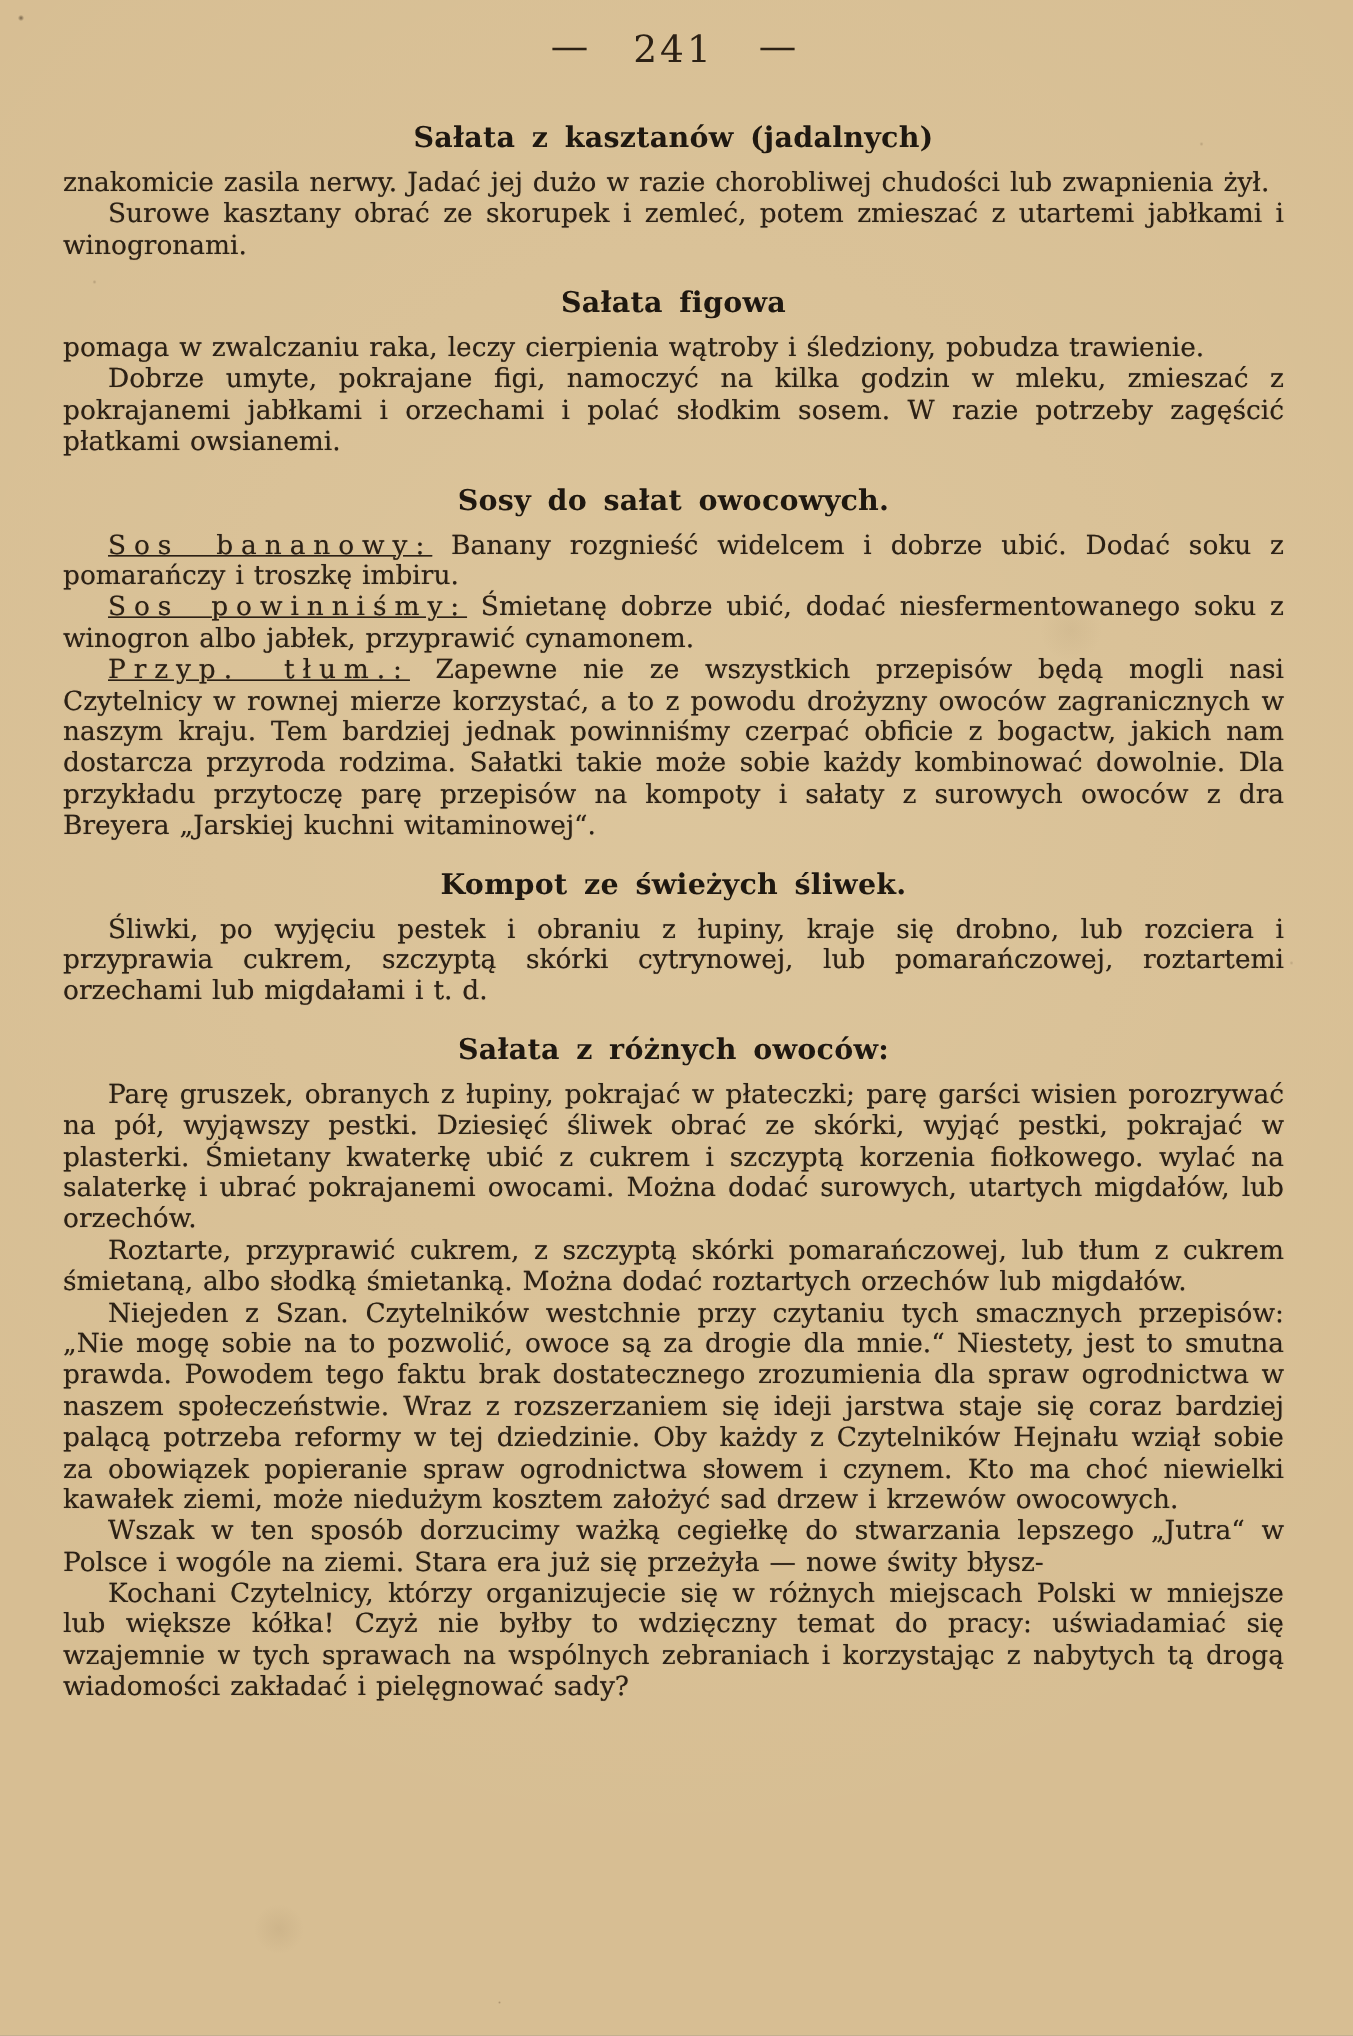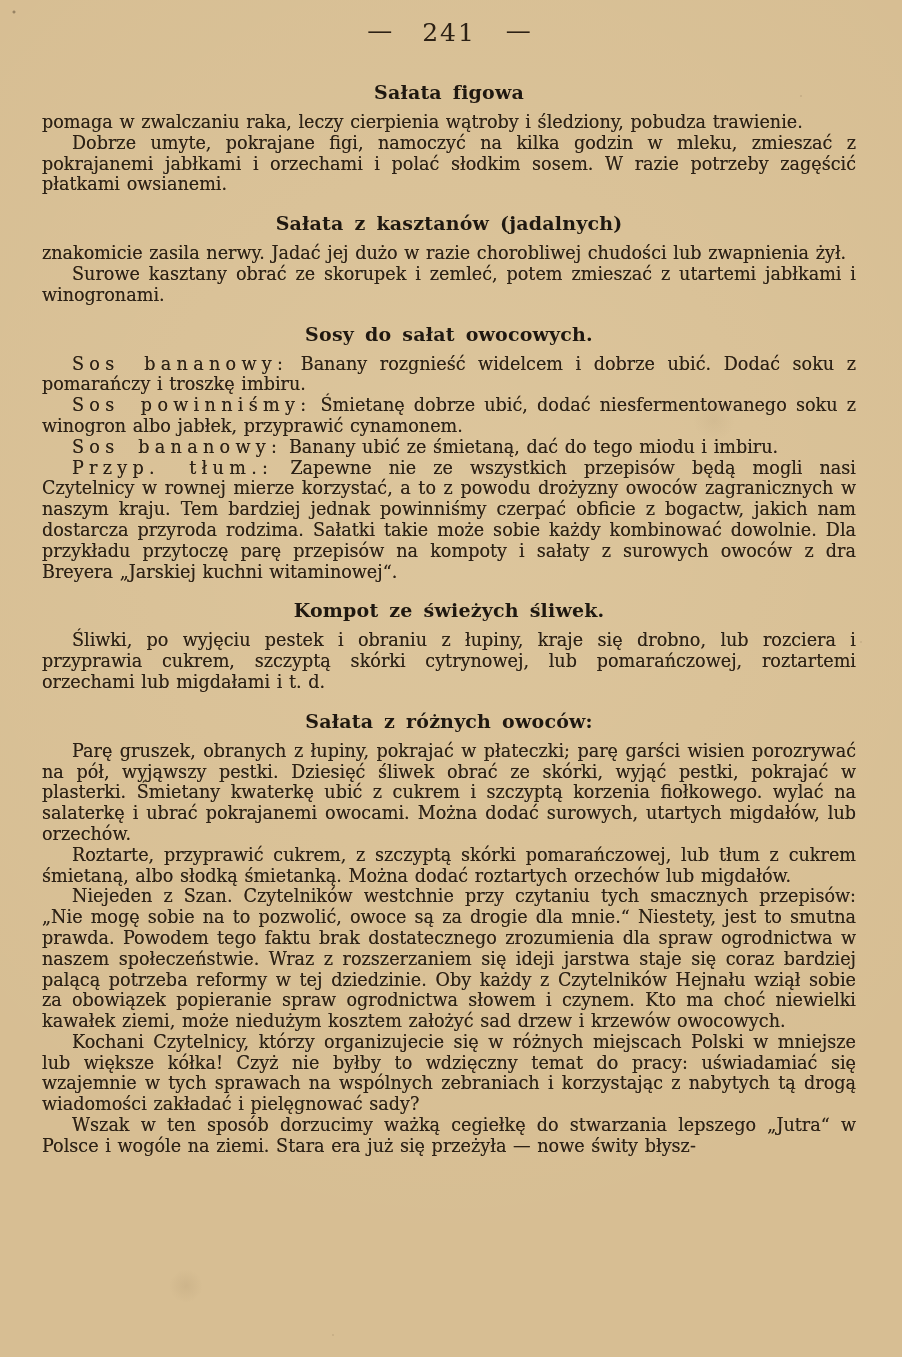--- a/index.html
+++ b/index.html
@@ -64,62 +64,62 @@
     font-size:17.6px;
     line-height:20.8px;
     text-align:justify;
     word-spacing:.06em;
     text-shadow:0 0 .5px rgba(44,33,21,.55);
   }
   .para.indent{text-indent:30px;}
   .lead{
     letter-spacing:.30em;
     word-spacing:.45em;
+    text-decoration:underline;
   }
 </style>
 </head>
 <body>
 
 <div class="page">
   <div class="content">
 
     <header class="page-header">
       <span class="dash">—</span>
       <span class="page-num">241</span>
       <span class="dash">—</span>
     </header>
 
     <main>
         <section>
+          <h3>Sałata z kasztanów (jadalnych)</h3>
+          <p class="para">znakomicie zasila nerwy. Jadać jej dużo w razie chorobliwej chudości lub zwapnienia żył.</p>
+          <p class="para indent">Surowe kasztany obrać ze skorupek i zemleć, potem zmieszać z utartemi jabłkami i winogronami.</p>
+        </section>
+        <section>
           <h3>Sałata figowa</h3>
           <p class="para">pomaga w zwalczaniu raka, leczy cierpienia wątroby i śledziony, pobudza trawienie.</p>
           <p class="para indent">Dobrze umyte, pokrajane figi, namoczyć na kilka godzin w mleku, zmieszać z pokrajanemi jabłkami i orzechami i polać słodkim sosem. W razie potrzeby zagęścić płatkami owsianemi.</p>
         </section>
         <section>
-          <h3>Sałata z kasztanów (jadalnych)</h3>
-          <p class="para">znakomicie zasila nerwy. Jadać jej dużo w razie chorobliwej chudości lub zwapnienia żył.</p>
-          <p class="para indent">Surowe kasztany obrać ze skorupek i zemleć, potem zmieszać z utartemi jabłkami i winogronami.</p>
-        </section>
-        <section>
           <h3>Sosy do sałat owocowych.</h3>
           <p class="para indent"><span class="lead">Sos bananowy:</span> Banany rozgnieść widelcem i dobrze ubić. Dodać soku z pomarańczy i troszkę imbiru.</p>
           <p class="para indent"><span class="lead">Sos powinniśmy:</span> Śmietanę dobrze ubić, dodać niesfermentowanego soku z winogron albo jabłek, przyprawić cynamonem.</p>
-          <p class="para indent"><span class="lead">Sos bananowy:</span> Banany ubić ze śmietaną, dać do tego miodu i imbiru.</p>
           <p class="para indent"><span class="lead">Przyp. tłum.:</span> Zapewne nie ze wszystkich przepisów będą mogli nasi Czytelnicy w rownej mierze korzystać, a to z powodu drożyzny owoców zagranicznych w naszym kraju. Tem bardziej jednak powinniśmy czerpać obficie z bogactw, jakich nam dostarcza przyroda rodzima. Sałatki takie może sobie każdy kombinować dowolnie. Dla przykładu przytoczę parę przepisów na kompoty i sałaty z surowych owoców z dra Breyera „Jarskiej kuchni witaminowej“.</p>
         </section>
         <section>
           <h3>Kompot ze świeżych śliwek.</h3>
           <p class="para indent">Śliwki, po wyjęciu pestek i obraniu z łupiny, kraje się drobno, lub rozciera i przyprawia cukrem, szczyptą skórki cytrynowej, lub pomarańczowej, roztartemi orzechami lub migdałami i t. d.</p>
         </section>
         <section>
           <h3>Sałata z różnych owoców:</h3>
           <p class="para indent">Parę gruszek, obranych z łupiny, pokrajać w płateczki; parę garści wisien porozrywać na pół, wyjąwszy pestki. Dziesięć śliwek obrać ze skórki, wyjąć pestki, pokrajać w plasterki. Śmietany kwaterkę ubić z cukrem i szczyptą korzenia fiołkowego. wylać na salaterkę i ubrać pokrajanemi owocami. Można dodać surowych, utartych migdałów, lub orzechów.</p>
         </section>
         <section>
           <p class="para indent">Roztarte, przyprawić cukrem, z szczyptą skórki pomarańczowej, lub tłum z cukrem śmietaną, albo słodką śmietanką. Można dodać roztartych orzechów lub migdałów.</p>
           <p class="para indent">Niejeden z Szan. Czytelników westchnie przy czytaniu tych smacznych przepisów: „Nie mogę sobie na to pozwolić, owoce są za drogie dla mnie.“ Niestety, jest to smutna prawda. Powodem tego faktu brak dostatecznego zrozumienia dla spraw ogrodnictwa w naszem społeczeństwie. Wraz z rozszerzaniem się ideji jarstwa staje się coraz bardziej palącą potrzeba reformy w tej dziedzinie. Oby każdy z Czytelników Hejnału wziął sobie za obowiązek popieranie spraw ogrodnictwa słowem i czynem. Kto ma choć niewielki kawałek ziemi, może niedużym kosztem założyć sad drzew i krzewów owocowych.</p>
+          <p class="para indent">Wszak w ten sposób dorzucimy ważką cegiełkę do stwarzania lepszego „Jutra“ w Polsce i wogóle na ziemi. Stara era już się przeżyła — nowe świty błysz-</p>
           <p class="para indent">Kochani Czytelnicy, którzy organizujecie się w różnych miejscach Polski w mniejsze lub większe kółka! Czyż nie byłby to wdzięczny temat do pracy: uświadamiać się wzajemnie w tych sprawach na wspólnych zebraniach i korzystając z nabytych tą drogą wiadomości zakładać i pielęgnować sady?</p>
-          <p class="para indent">Wszak w ten sposób dorzucimy ważką cegiełkę do stwarzania lepszego „Jutra“ w Polsce i wogóle na ziemi. Stara era już się przeżyła — nowe świty błysz-</p>
         </section>
       </main>
 
   </div>
 </div>
 
 </body></html>

